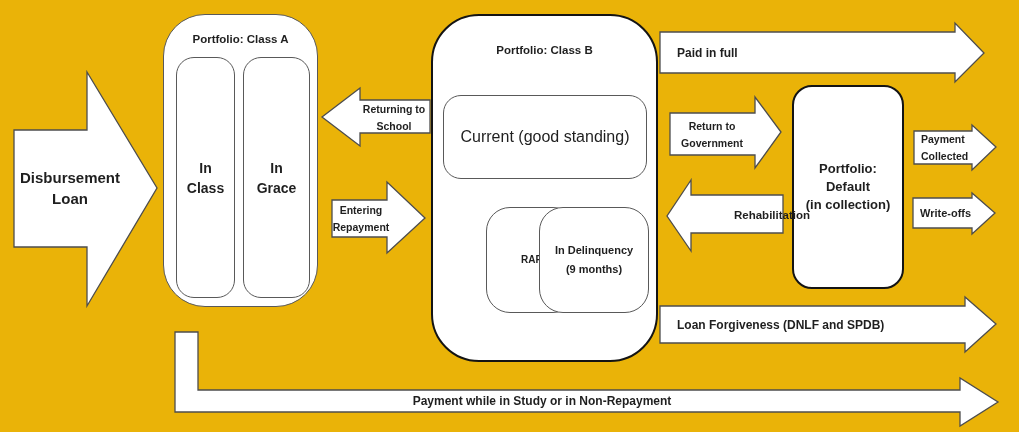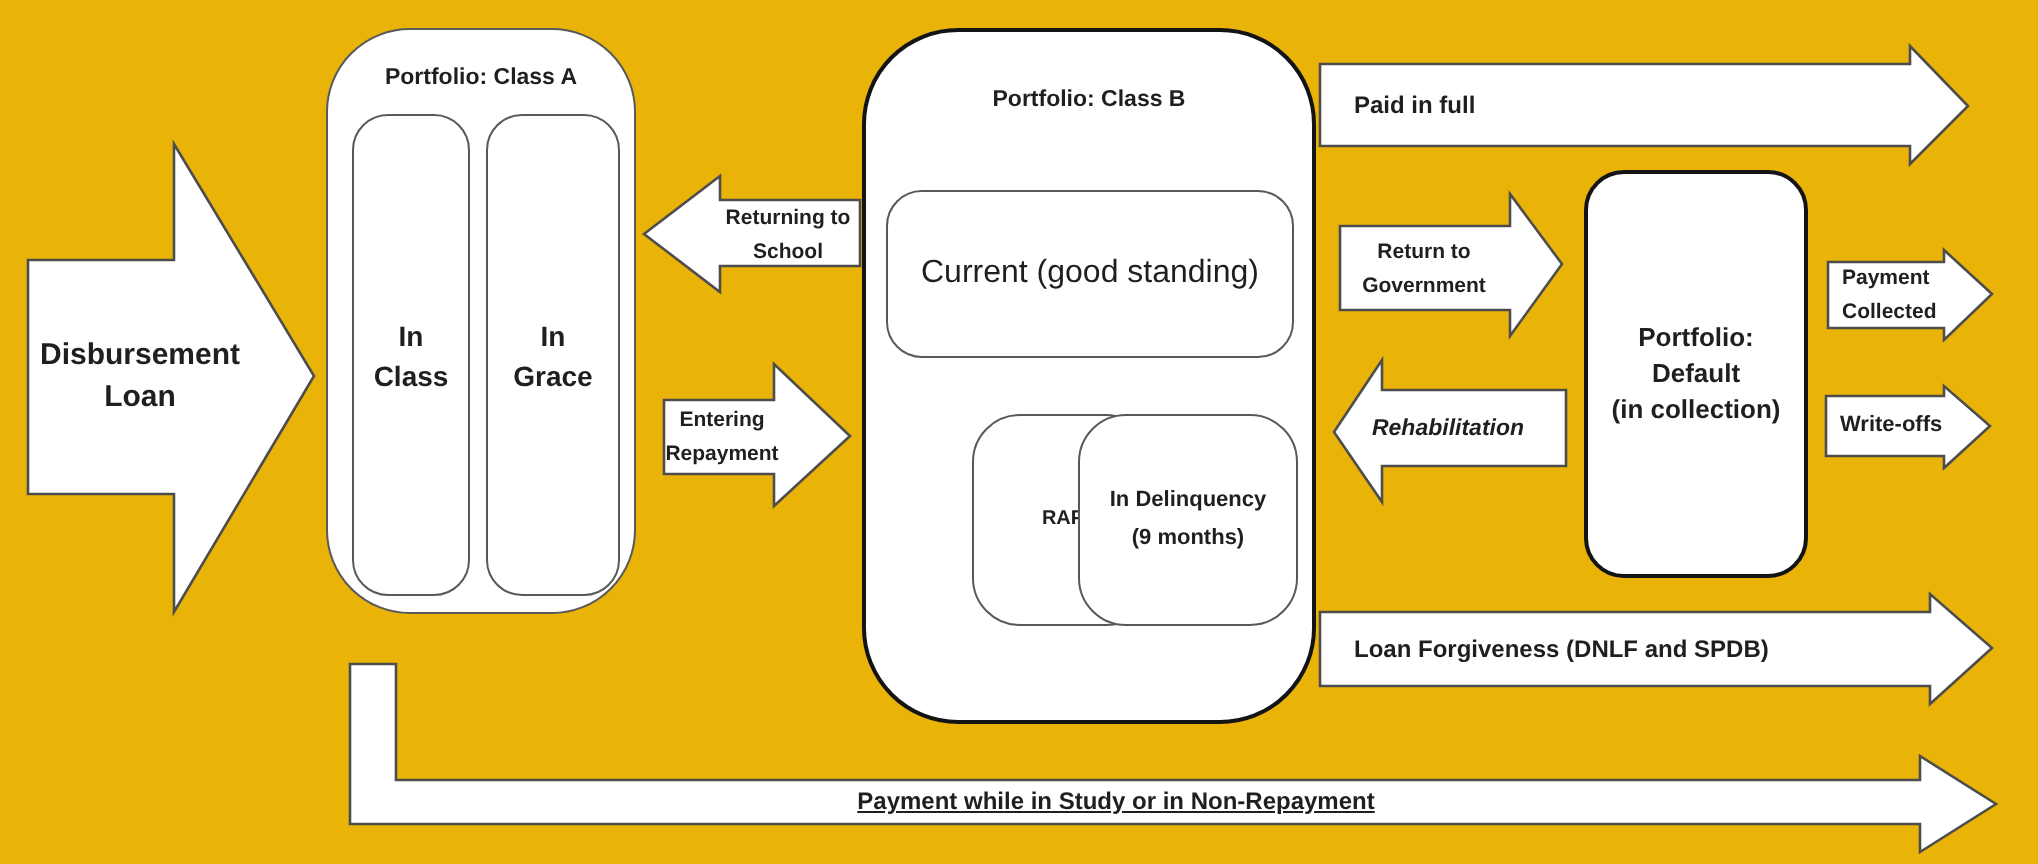--- a/index.html
+++ b/index.html
@@ -97,34 +97,34 @@
 
   <div class="lbl vcenter fs-arrow2" style="left:677px;top:53px;">
     <span>Paid in full</span>
   </div>
 
   <div class="lbl center fs-arrow" style="left:712px;top:135px;">
     <span class="line">Return to</span>
     <span class="line">Government</span>
   </div>
 
-  <div class="lbl center fs-arrow2" style="left:724px;top:215px;font-size:11.5px;font-style:italic;">
+  <div class="lbl center fs-arrow2" style="left:772px;top:215px;font-size:11.5px;">
     <span>Rehabilitation</span>
   </div>
 
   <div class="lbl vcenter fs-arrow" style="left:921px;top:148px;">
     <span class="line">Payment</span>
     <span class="line">Collected</span>
   </div>
 
   <div class="lbl vcenter fs-arrow2" style="left:920px;top:213px;font-size:11px;">
     <span>Write-offs</span>
   </div>
 
   <div class="lbl vcenter fs-arrow2" style="left:677px;top:325px;">
     <span>Loan Forgiveness (DNLF and SPDB)</span>
   </div>
 
-  <div class="lbl center fs-arrow2" style="left:558px;top:401px;text-decoration:underline;">
+  <div class="lbl center fs-arrow2" style="left:542px;top:401px;">
     <span>Payment while in Study or in Non-Repayment</span>
   </div>
 
 </div>
 
 </body></html>

